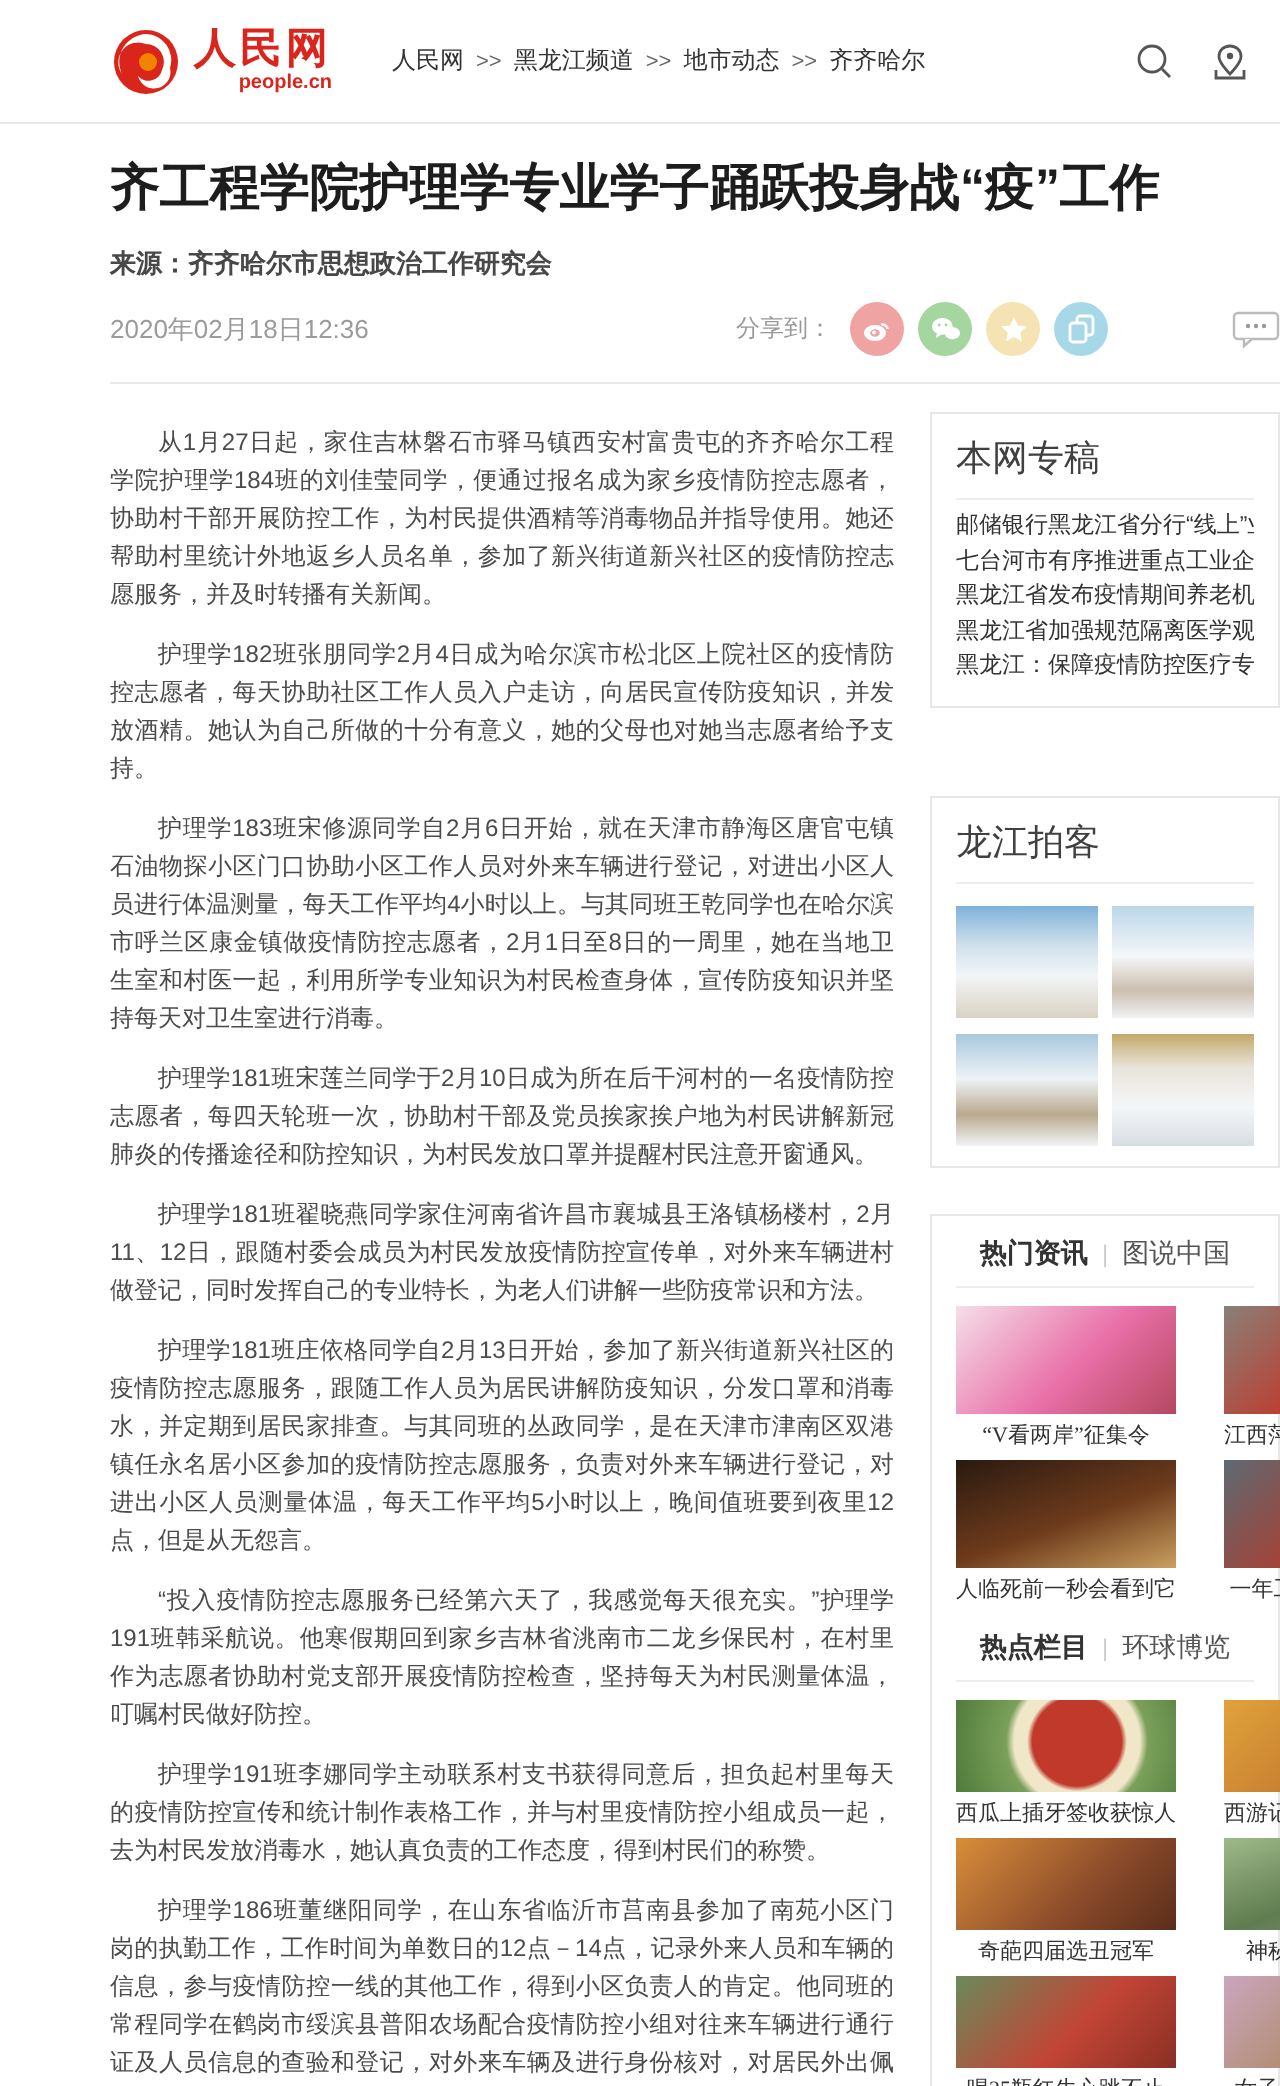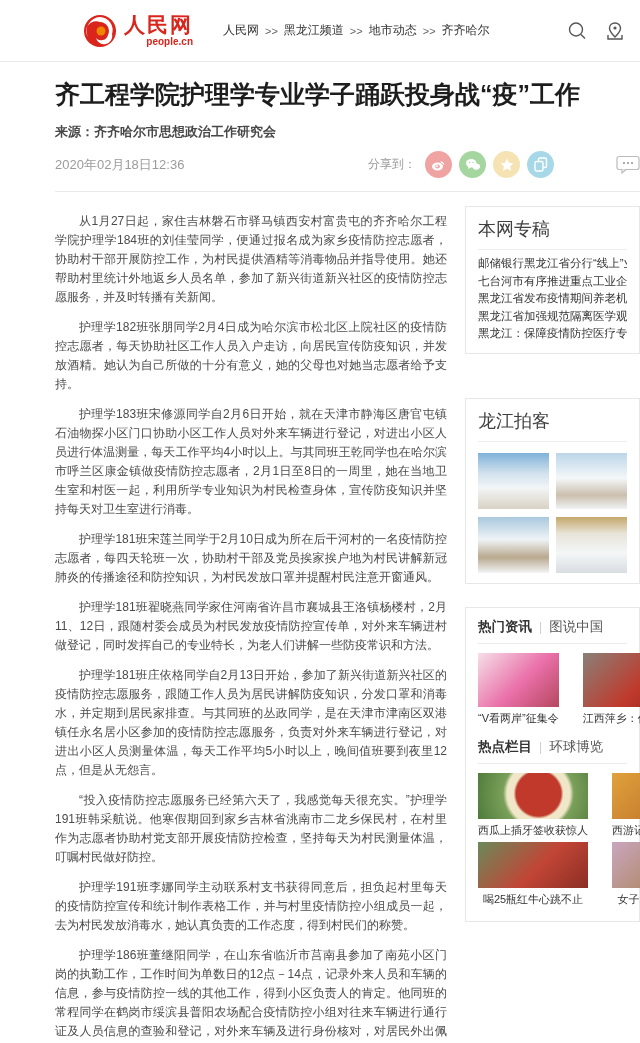--- a/index.html
+++ b/index.html
@@ -1,21 +1,21 @@
 <!DOCTYPE html>
 <html><head>
 <meta charset="utf-8">
 <style>
   * { box-sizing: border-box; margin: 0; padding: 0; }
   html,body { width: 640px; height: 1043px; overflow: hidden; background:#fff;
     font-family: "Liberation Sans", "DejaVu Sans", sans-serif; }
   a { text-decoration: none; color: inherit; cursor: pointer; }
 
   
-  .site-header { height: 62px; display:flex; align-items:center; padding-left:82px;
+  .site-header { height: 62px; display:flex; align-items:center; padding-left:55px;
     border-bottom:1px solid #e9e9e9; }
   .logo { display:flex; align-items:center; gap:6px; }
   .logo svg { display:block; }
   .logo-text { line-height:1; }
   .logo-cn { font-size:21px; font-weight:bold; letter-spacing:2px; }
   .logo-en { font-size:10px; font-weight:bold; text-align:right; margin-top:2px; }
   .breadcrumb { margin-left:30px; font-size:12px; color:#333; display:flex; align-items:center; }
   .breadcrumb .sep { color:#666; margin:0 6px; font-size:11px; }
   .breadcrumb .sep:last-child { display:none; }
   .header-icons { margin-left:auto; margin-right:14px; display:flex; align-items:center; gap:16px; }
@@ -44,26 +44,26 @@
   .side-box { border:1px solid #e7e7e7; padding:10px 12px 10px 12px; background:#fff; }
   .box-title { font-size:18px; color:#404040; padding-bottom:8px; border-bottom:1px solid #ededed; }
   .box-specials { margin-bottom:44px; }
   .link-list { padding-top:5px; }
   .link-list a { display:block; font-size:11.5px; color:#333; line-height:17.5px;
     white-space:nowrap; overflow:hidden; }
   .box-photos { margin-bottom:23px; }
   .photo-grid { display:grid; grid-template-columns:1fr 1fr; gap:8px 7px; margin-top:11px; }
   .photo-grid .thumb { width:100%; height:56px; }
   .hot-header { display:flex; align-items:baseline; font-size:13.5px; padding-bottom:7px;
-    border-bottom:1px solid #ededed; }
+    border-bottom:1px solid #ededed;justify-content:center; }
   .hot-header .h-bold { font-weight:bold; color:#333; }
   .hot-header .h-div { color:#ccc; margin:0 7px; font-size:12px; }
   .hot-header .h-light { color:#555; }
   .hot-header.second { margin-top:12px; }
-  .cap-grid { display:grid; grid-template-columns:1fr 1fr 1fr 1fr; gap:4px 24px; margin-top:9px; margin-bottom:4px; }
+  .cap-grid { display:grid; grid-template-columns:1fr 1fr; gap:4px 24px; margin-top:9px; margin-bottom:4px;font-family:Liberation Serif, serif; }
   .cap-item { display:block; }
   .cap-item .thumb { width:100%; height:54px; }
   .cap-grid.small .thumb { height:46px; }
   .cap-item .cap { font-size:11px; color:#333; line-height:15px; margin-top:4px;
     text-align:center; white-space:nowrap; overflow:hidden; }
   .thumb { display:block; }
 
   svg { flex:none; }
 </style>
 </head>

